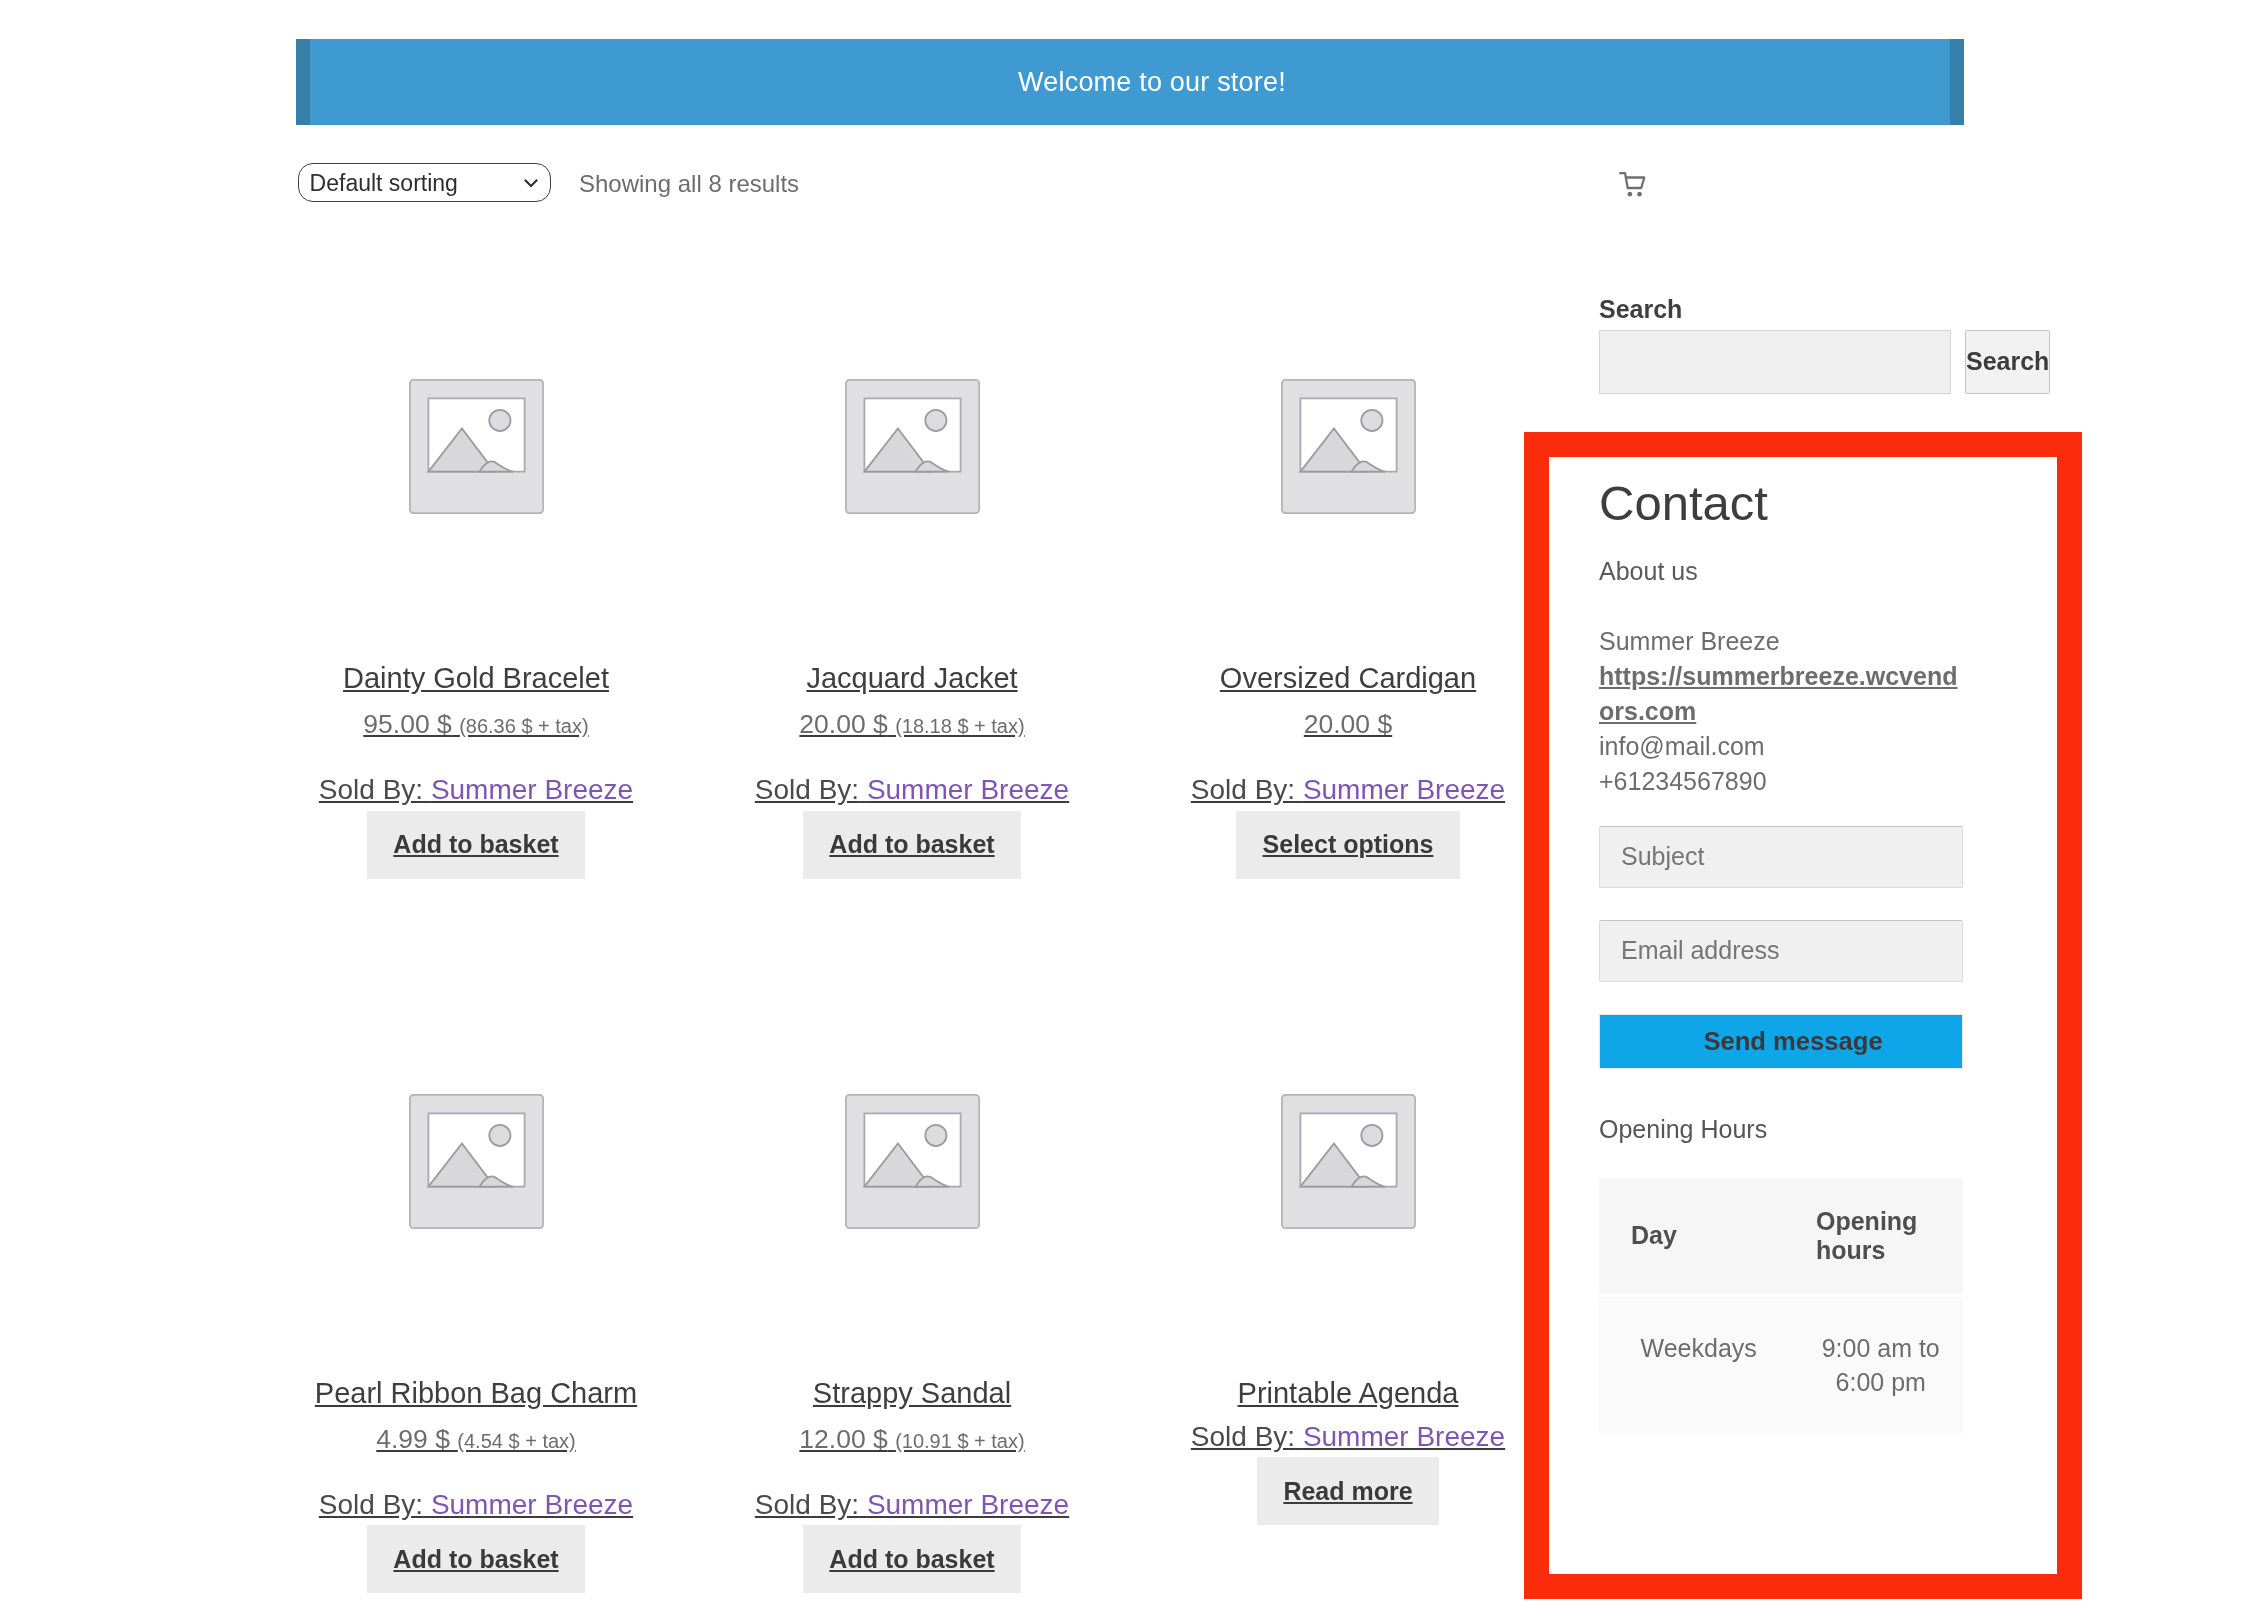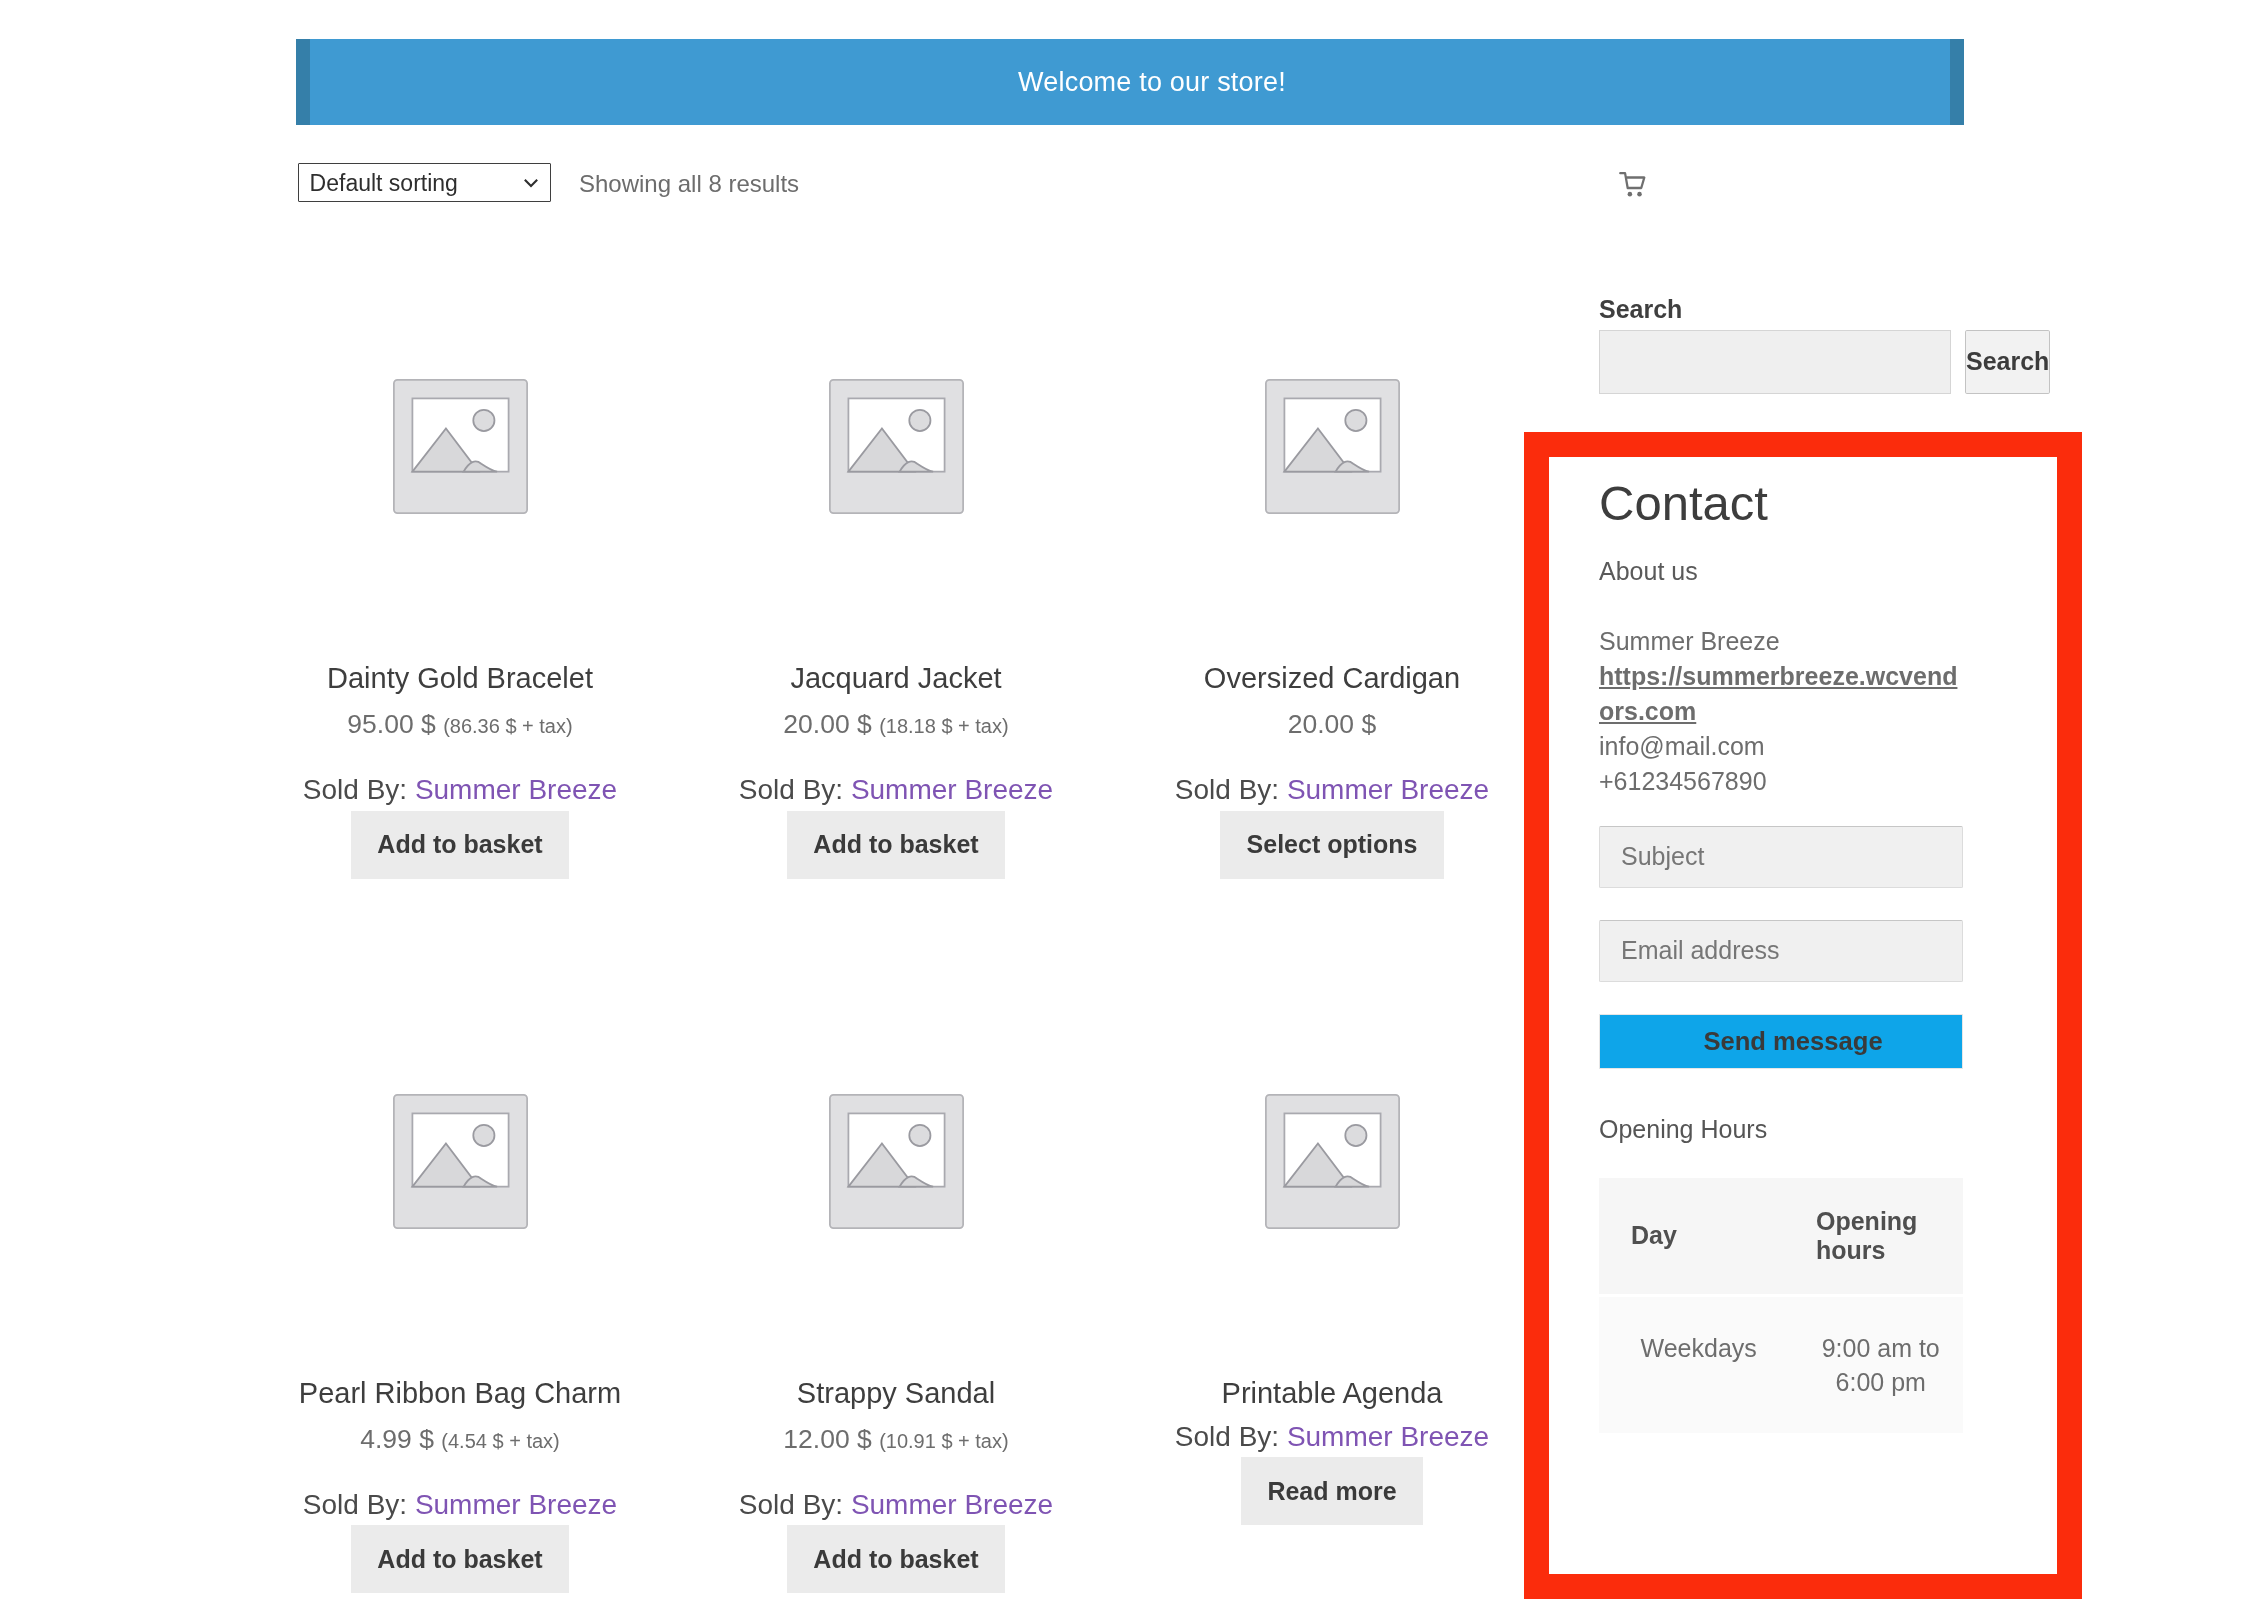--- a/index.html
+++ b/index.html
@@ -22,29 +22,29 @@
     background:var(--accent-blue);display:flex;align-items:center;justify-content:center;padding-left:44px;}
   .banner::before,.banner::after{content:"";position:absolute;top:0;bottom:0;width:14px;
     background:var(--accent-blue-dark);}
   .banner::before{left:0;}
   .banner::after{right:0;}
   .banner-text{color:#ffffff;font-size:27px;line-height:27px;font-weight:400;letter-spacing:0.2px;}
 
   
   .sort-wrap{position:absolute;left:298px;top:163px;width:253px;height:39px;}
   .sort-select{width:100%;height:100%;font-family:"Liberation Sans",sans-serif;font-size:23px;
-    color:#2e2e2e;background:#fff;border:1.8px solid #3f3f3f;border-radius:1px;padding:0 35px 0 10.6px;
+    color:#2e2e2e;background:#fff;border:1.8px solid #3f3f3f;border-radius:15px;padding:0 35px 0 10.6px;
     -webkit-appearance:none;appearance:none;}
   .sort-chevron{position:absolute;right:12.4px;top:15px;pointer-events:none;}
   .results-text{position:absolute;left:579px;top:169px;font-size:24px;line-height:30px;color:var(--text-gray);}
   .cart-btn{position:absolute;left:1613px;top:166px;width:39px;height:39px;background:none;border:none;cursor:pointer;}
 
   
-  .products{position:absolute;left:242px;top:379px;width:1307px;
-    display:grid;grid-template-columns:repeat(3,436px);row-gap:215px;}
+  .products{position:absolute;left:258px;top:379px;width:1307px;
+    display:grid;grid-template-columns:repeat(3,436px);row-gap:215px;text-decoration:underline;}
   .card{display:flex;flex-direction:column;align-items:center;text-align:center;}
   .thumb{width:135px;height:135px;margin-bottom:147px;}
   .p-title{font-size:29px;line-height:35px;font-weight:400;color:#3e3e3e;text-decoration:none;margin-bottom:13.2px;display:block;}
   .p-price{font-size:26.5px;line-height:31px;color:var(--text-gray);margin-bottom:35px;}
   .p-price .tax{font-size:20px;}
   .soldby{font-size:28px;line-height:26.5px;color:#4a4a4a;margin-bottom:7px;}
   .soldby a{color:var(--link-purple);text-decoration:none;}
   .card-btn{height:68px;padding:0 26.5px;background:var(--button-bg);border:none;
     font-family:"Liberation Sans",sans-serif;font-size:25px;font-weight:bold;color:#3a3a3a;cursor:pointer;}
 

